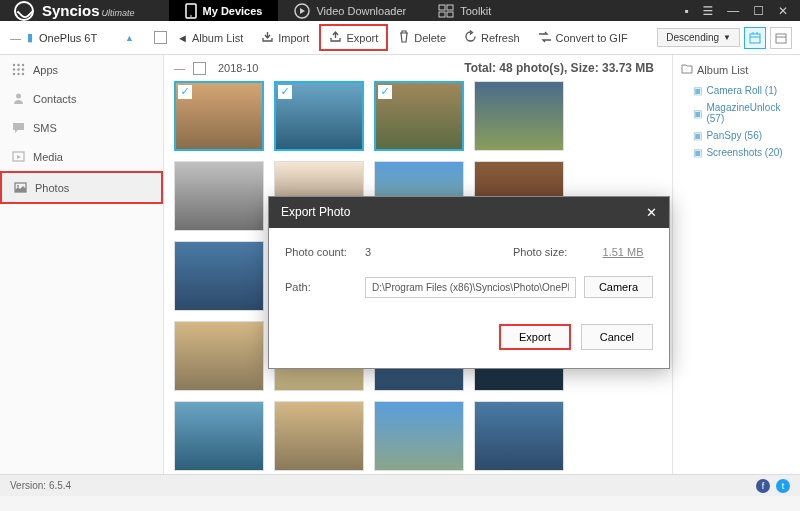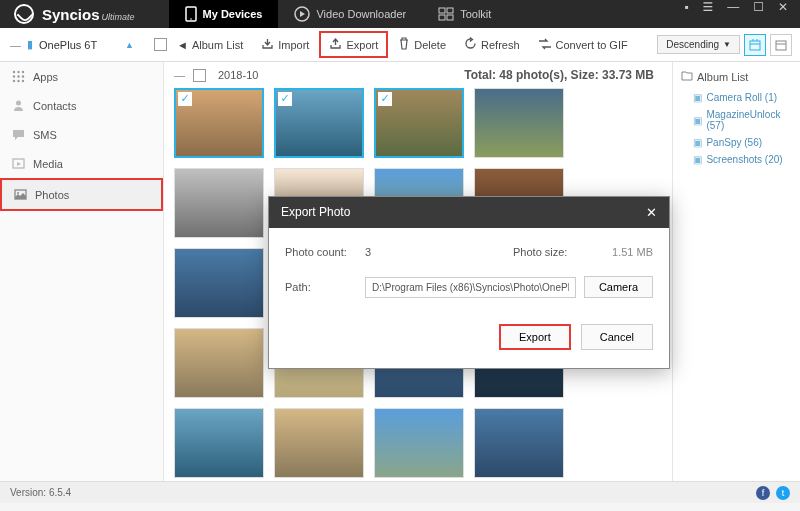--- a/index.html
+++ b/index.html
@@ -1,19 +1,19 @@
 <!DOCTYPE html>
 <html><head>
 <meta charset="utf-8">
 <style>
 * { margin:0; padding:0; box-sizing:border-box; font-family:"Segoe UI",Arial,sans-serif; }
 body { width:800px; height:511px; background:#f5f5f5; overflow:hidden; font-size:11px; color:#333; }
 
 
-.titlebar { height:28px; background:#2a2a2a; display:flex; color:#fff; }
+.titlebar { height:21px; background:#2a2a2a; display:flex; align-items:center; color:#fff; }
 .logo-wrap { display:flex; align-items:center; padding:0 14px; gap:8px; }
 .logo-circle { width:20px; height:20px; border:2px solid #fff; border-radius:50%; position:relative; }
 .logo-circle::after { content:""; position:absolute; width:10px; height:10px; border:2px solid #fff; border-left:0;border-top:0; border-radius:0 0 50% 0; top:3px; left:3px; transform:rotate(45deg); }
 .logo-text { font-size:15px; }
 .logo-text b { font-weight:600; }
 .logo-sub { font-size:9px; font-style:italic; color:#ccc; margin-left:2px; }
 .tabs { display:flex; margin-left:20px; height:100%; }
 .tab { display:flex; align-items:center; gap:6px; padding:0 16px; color:#ccc; cursor:pointer; }
 .tab.active { background:#000; color:#fff; font-weight:600; }
 .tab .ico { display:inline-flex; }
@@ -69,21 +69,21 @@
 
 
 .dialog { position:absolute; top:196px; left:268px; width:402px; background:#fff; border:1px solid #888; box-shadow:0 4px 20px rgba(0,0,0,.3); z-index:10; }
 .dlg-title { background:#3a3a3a; color:#fff; padding:8px 12px; display:flex; font-size:12px; }
 .dlg-close { margin-left:auto; cursor:pointer; font-size:13px; }
 .dlg-body { padding:18px 16px; }
 .dlg-row { display:flex; align-items:center; margin-bottom:18px; font-size:11px; color:#555; }
 .dlg-lbl { width:80px; }
 .dlg-mid { flex:1; }
 .dlg-lbl2 { width:80px; text-align:left; }
-.dlg-val { width:60px; text-align:right; color:#888; }
+.dlg-val { width:60px; text-align:center; color:#888;text-decoration:underline; }
 .path-input { flex:1; border:1px solid #ccc; padding:4px 6px; font-size:10px; color:#555; }
 .browse-btn { border:1px solid #ccc; padding:4px 14px; margin-left:8px; background:#fafafa; cursor:pointer; font-size:11px; }
 .dlg-foot { display:flex; justify-content:flex-end; gap:10px; padding-top:8px; }
 .dlg-btn { border:1px solid #ccc; padding:5px 18px; background:#fafafa; cursor:pointer; font-size:11px; }
 .dlg-btn.red { border:2px solid #e53935; }
 
 
 .footer { height:22px; background:#efefef; border-top:1px solid #ddd; display:flex; align-items:center; padding:0 10px; font-size:10px; color:#666; }
 .foot-mid { position:absolute; left:50%; transform:translateX(-50%); }
 .social { margin-left:auto; display:flex; gap:6px; }

